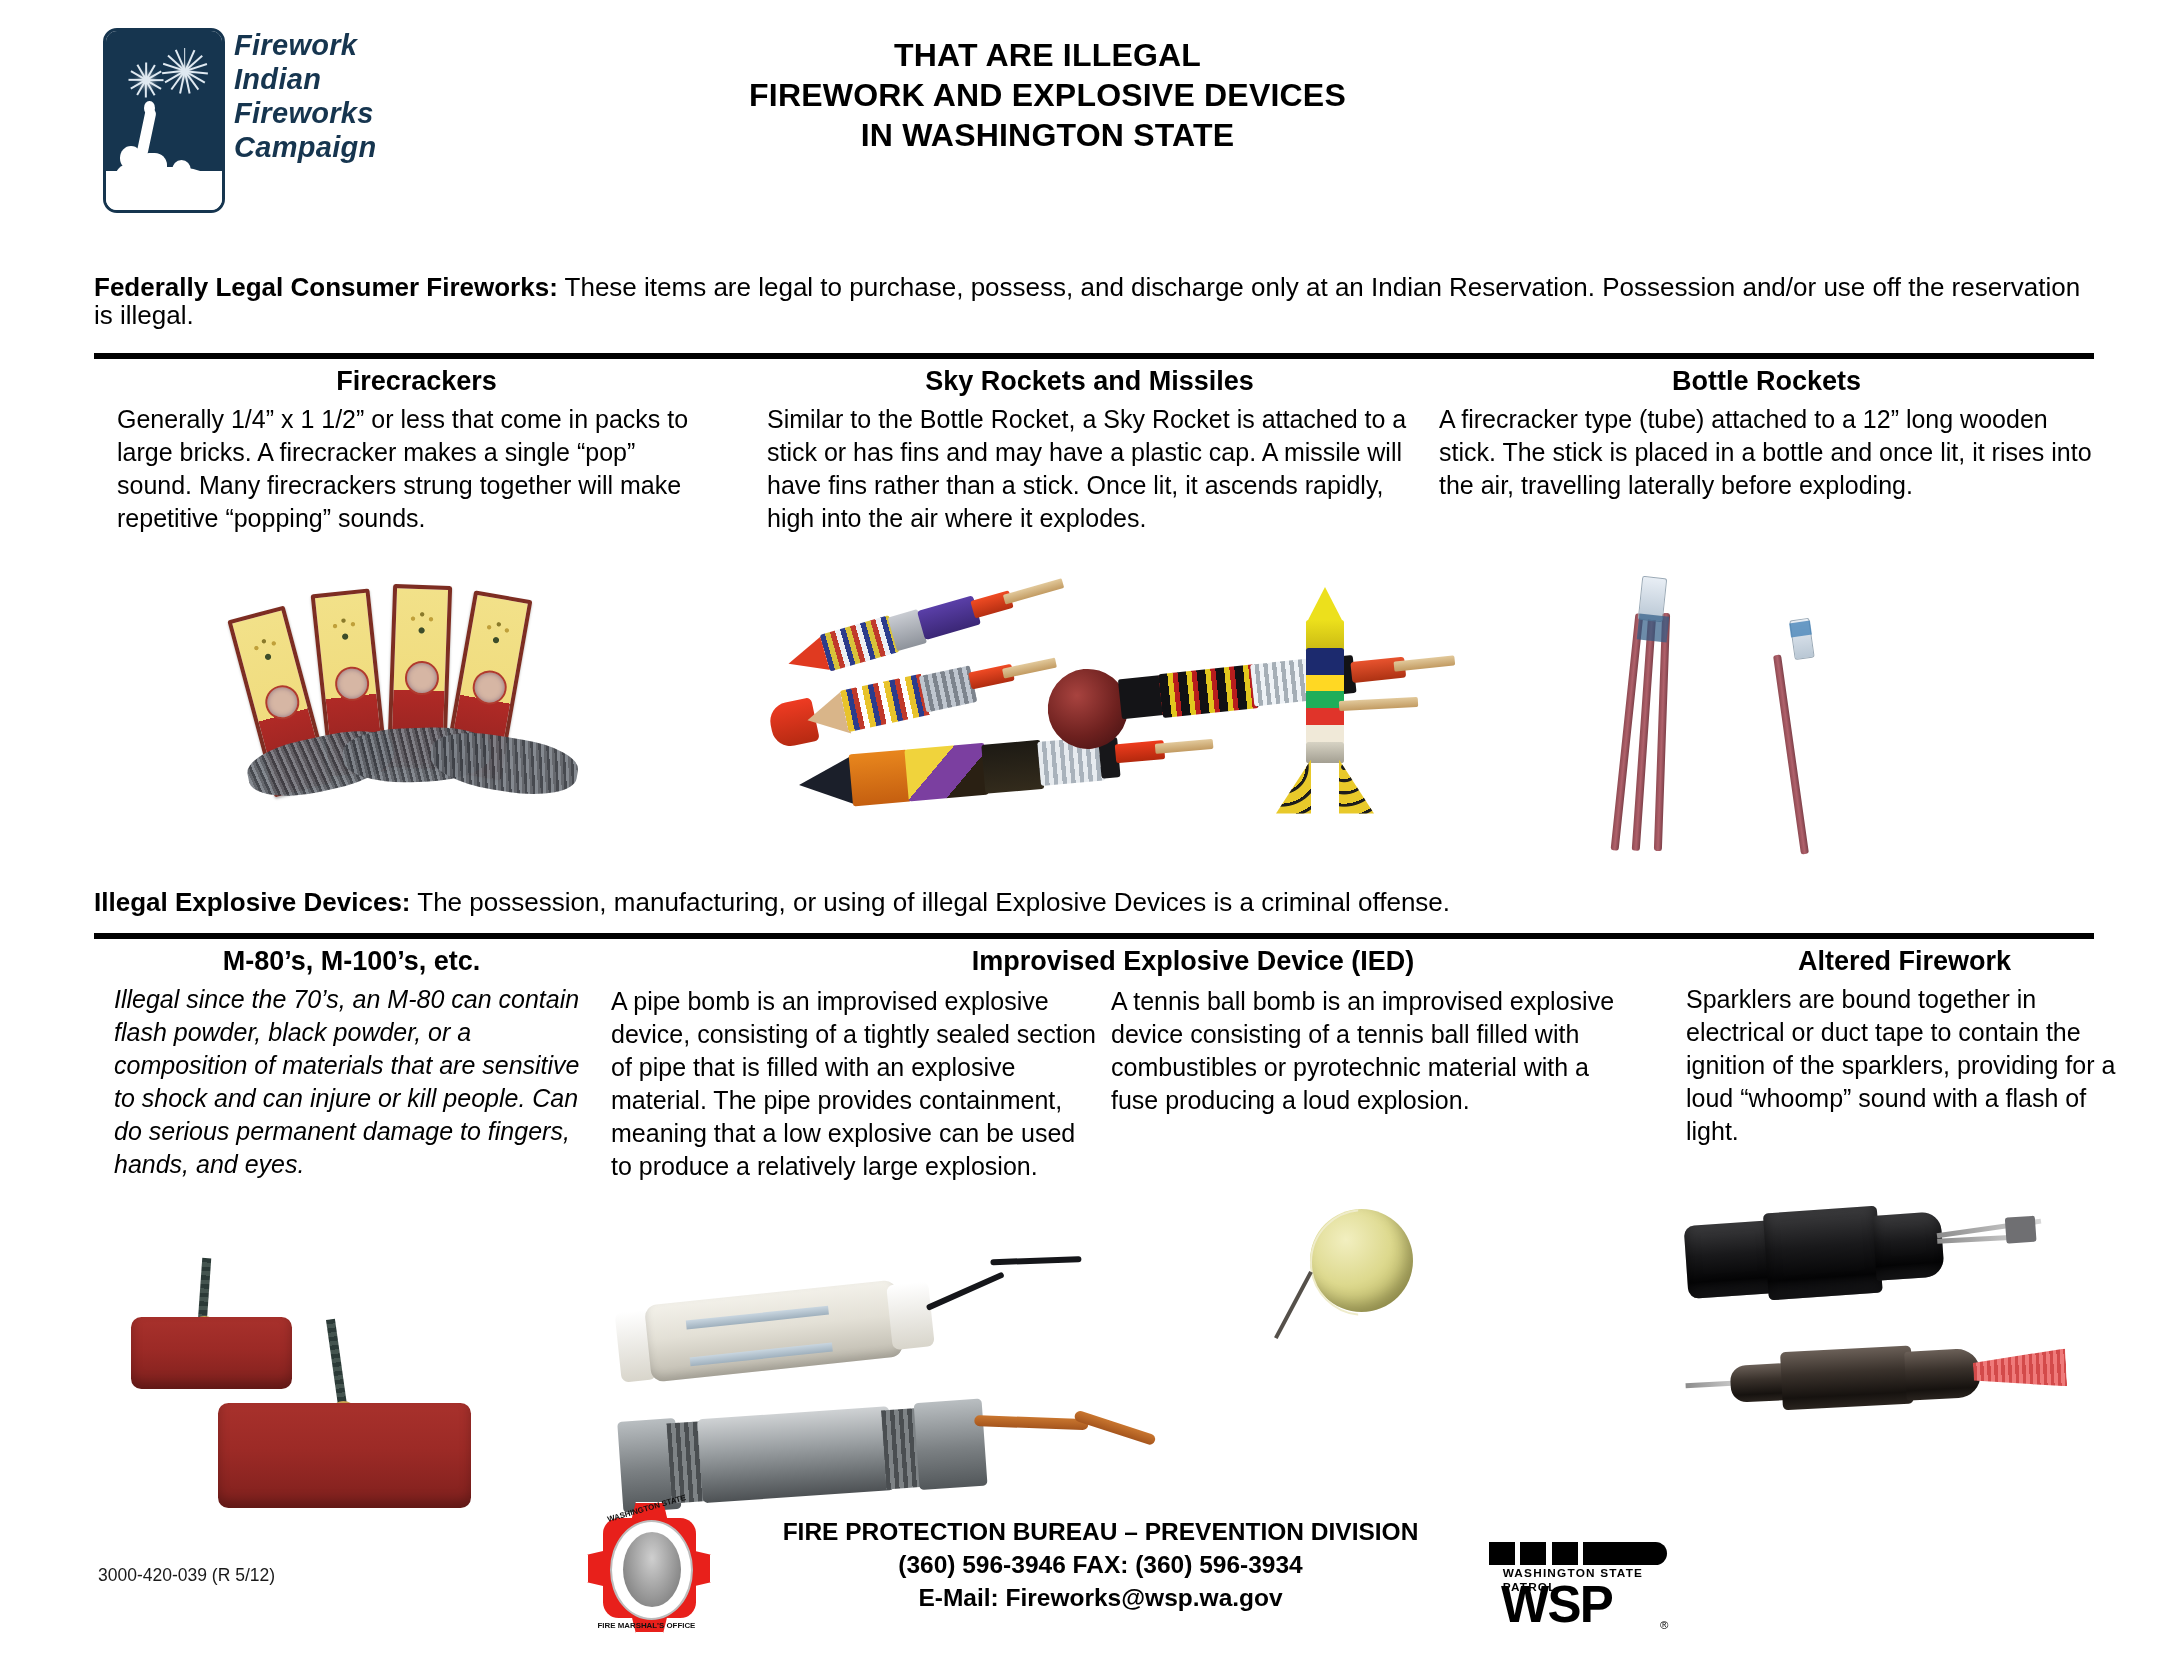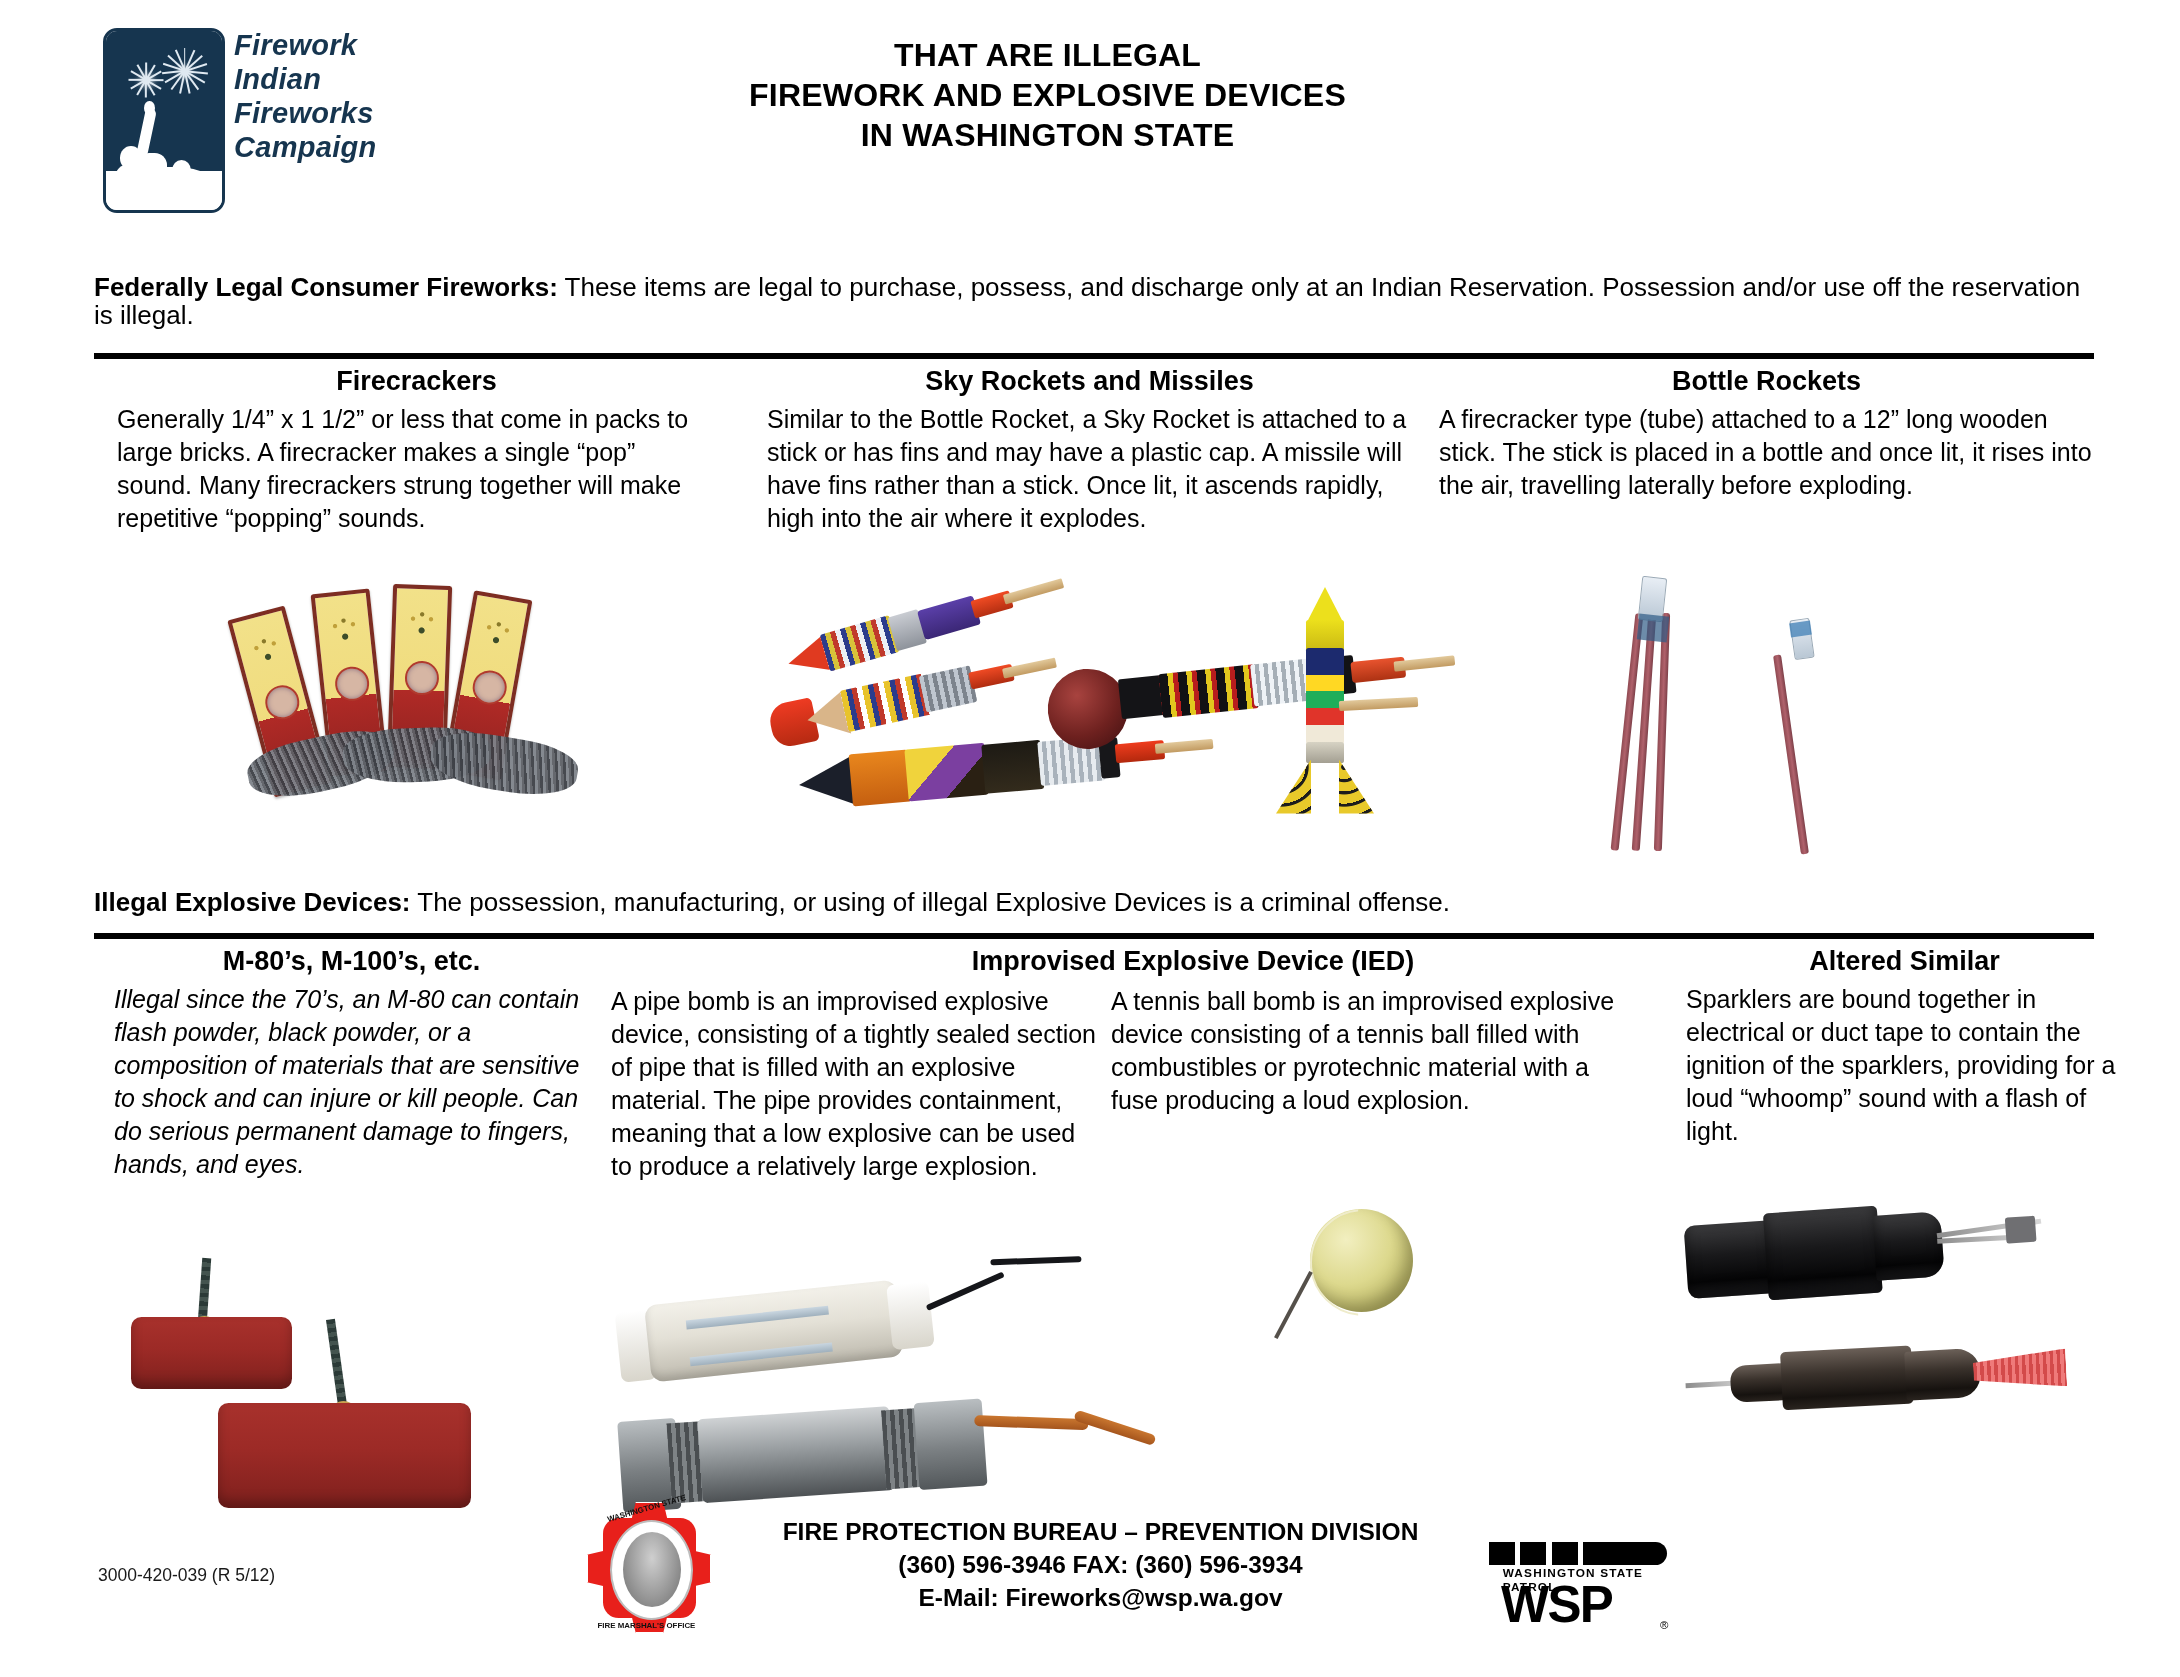--- a/index.html
+++ b/index.html
@@ -455,21 +455,21 @@
   <div class="col" style="left:611px; top:945px; width:489px;">
     <div class="col-head" style="position:absolute;left:189px;top:0;width:786px;text-align:center;">Improvised Explosive Device (IED)</div>
     <div class="col-body" style="padding-top:40px;">A pipe bomb is an improvised explosive device, consisting of a tightly sealed section of pipe that is filled with an explosive material. The pipe provides containment, meaning that a low explosive can be used to produce a relatively large explosion.</div>
   </div>
 
   <div class="col" style="left:1111px; top:985px; width:524px;">
     <div class="col-body">A tennis ball bomb is an improvised explosive device consisting of a tennis ball filled with combustibles or pyrotechnic material with a fuse producing a loud explosion.</div>
   </div>
 
   <div class="col" style="left:1686px; top:945px; width:437px;">
-    <div class="col-head">Altered Similar</div>
+    <div class="col-head">Altered Firework</div>
     <div class="col-body">Sparklers are bound together in electrical or duct tape to contain the ignition of the sparklers, providing for a loud “whoomp” sound with a flash of light.</div>
   </div>
 
   <div class="imgbox" style="left:122px; top:1258px; width:437px; height:262px;">
     <div class="m80-fuse" style="left:78px; top:0px; height:65px; transform:rotate(4deg);"></div>
     <div class="m80-grommet" style="left:73px; top:58px;"></div>
     <div class="m80" style="left:8.7px; top:59px; width:161px; height:72px;"></div>
 
     <div class="m80-fuse" style="left:210px; top:61px; height:87px; transform:rotate(-8deg);"></div>
     <div class="m80-grommet" style="left:212px; top:143px;"></div>

